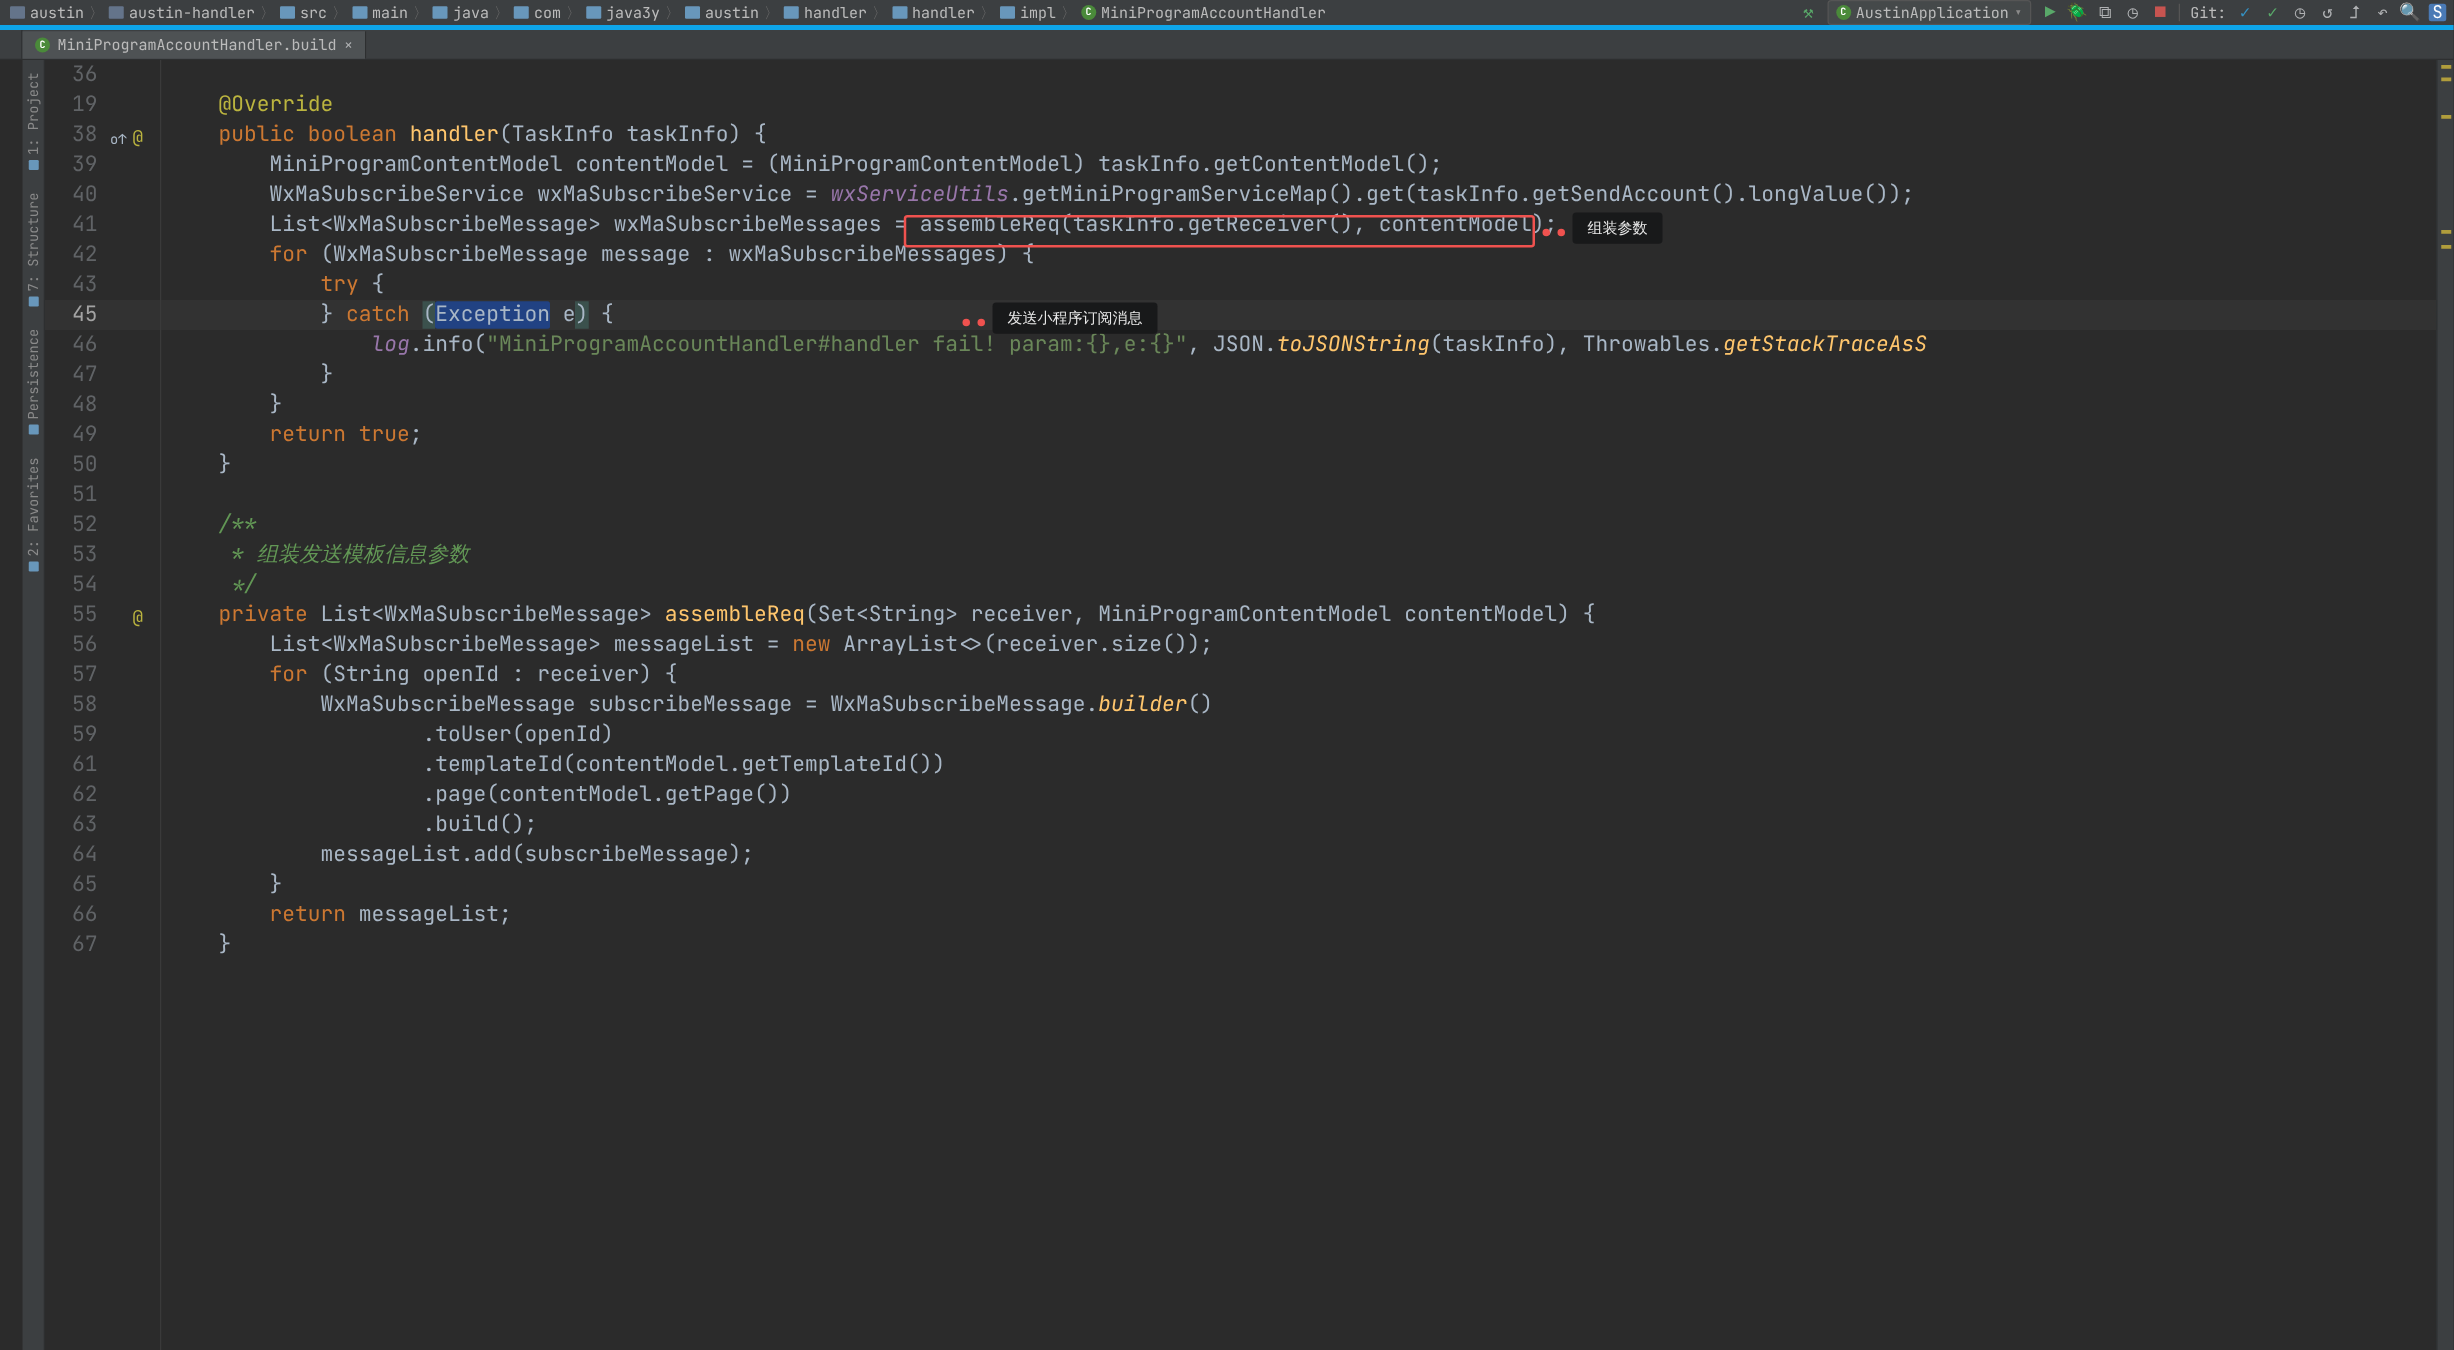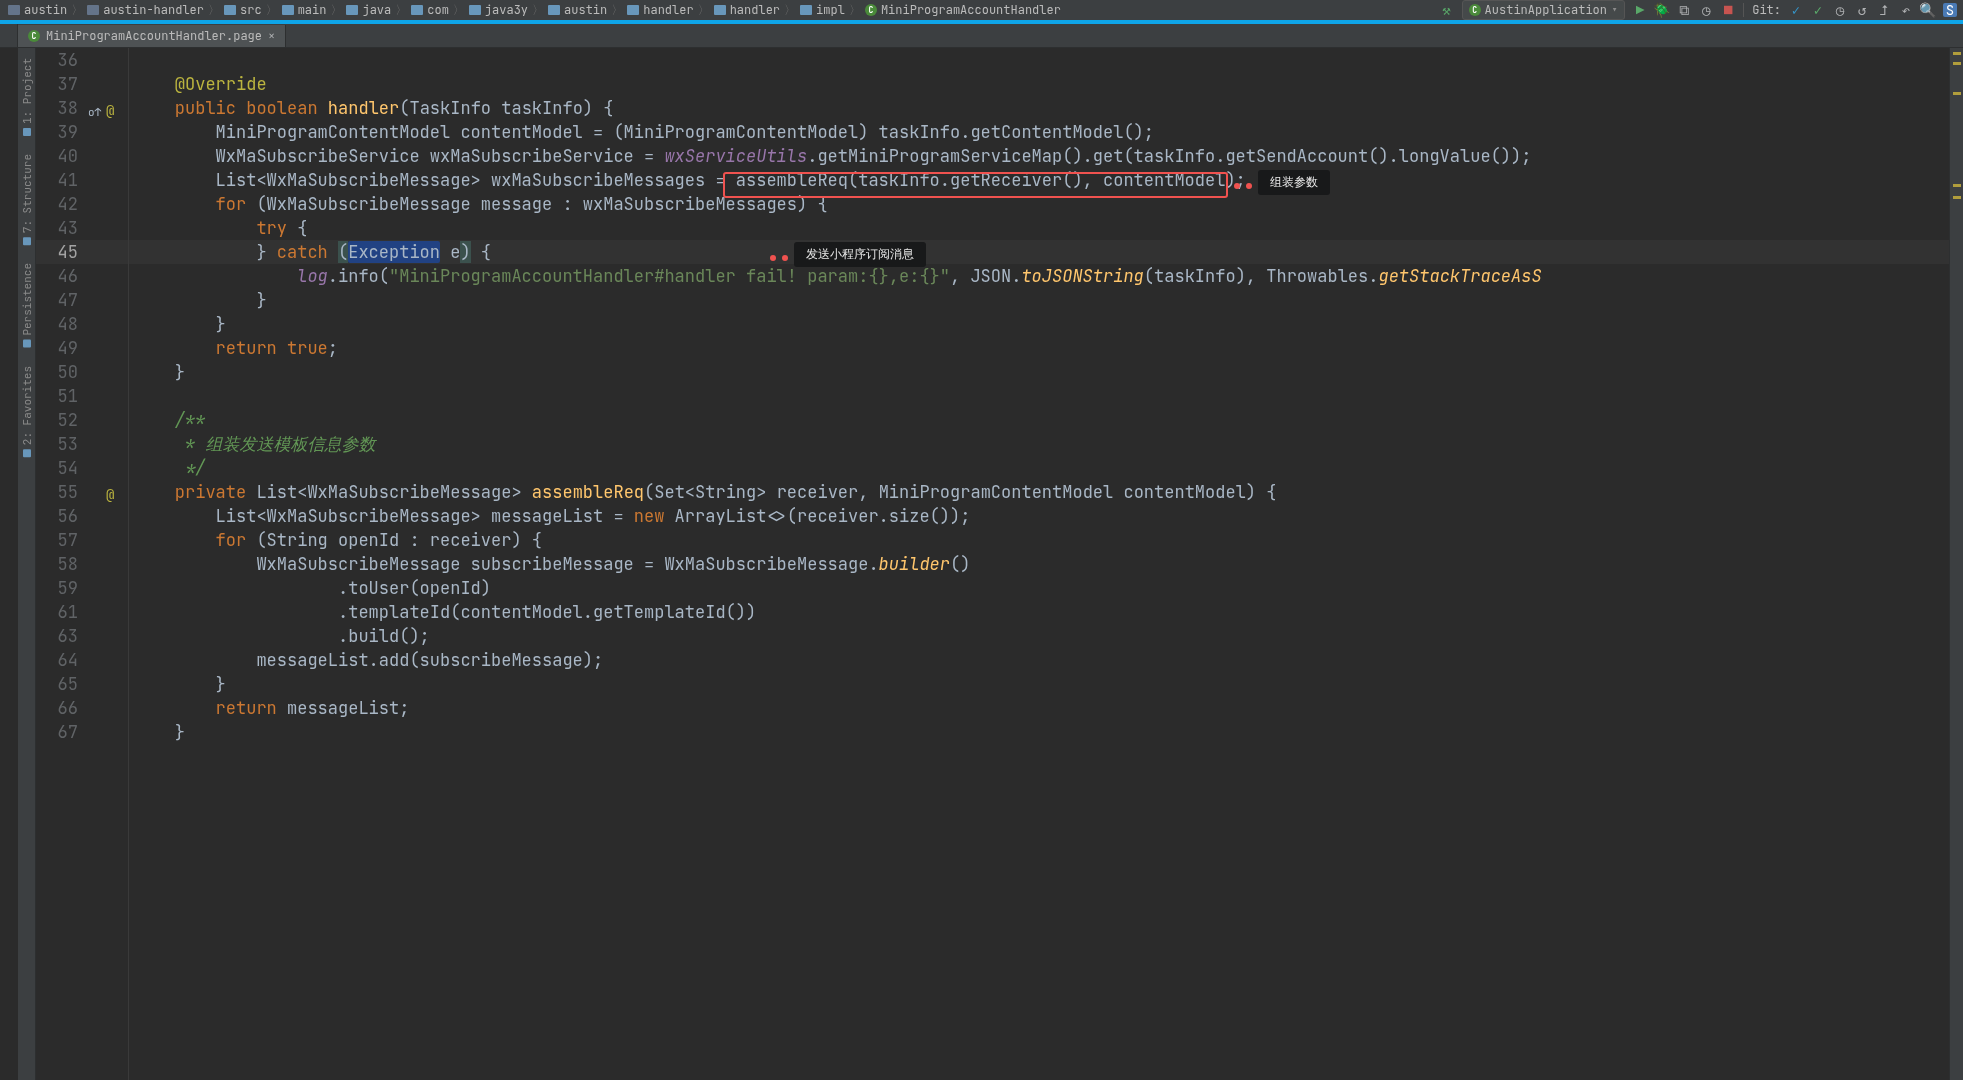--- a/index.html
+++ b/index.html
@@ -150,21 +150,21 @@
       <span class="tb-ico ico-gray">↶</span>
       <span class="tb-ico ico-gray">🔍</span>
       <span class="tb-ico ico-gray" style="background:#4a7ab5;border-radius:2px;padding:0 2px;color:#fff;">S</span>
     </div>
   </div>
 
   <div class="tab-row">
     <div style="width:18px;border-right:1px solid #2d2f30;height:100%;"></div>
     <div class="file-tab">
       <span class="file-ico">C</span>
-      <span>MiniProgramAccountHandler.page</span>
+      <span>MiniProgramAccountHandler.build</span>
       <span class="close-x">×</span>
     </div>
   </div>
 
   <div class="editor-wrap">
     <div class="left-gutter-tabs" id="leftTabs">
         <div class="vtab">
           <span class="dot"></span>
           <span>1: Project</span>
         </div>
@@ -178,21 +178,21 @@
         </div>
         <div class="vtab">
           <span class="dot"></span>
           <span>2: Favorites</span>
         </div>
       </div>
 
     <div class="code-area">
       <div class="lines" id="codeLines">
           <div class="line"><div class="ln">36</div><div class="gut"></div><div class="code"></div></div>
-          <div class="line"><div class="ln">37</div><div class="gut"></div><div class="code">    <span class="ann">@Override</span></div></div>
+          <div class="line"><div class="ln">19</div><div class="gut"></div><div class="code">    <span class="ann">@Override</span></div></div>
           <div class="line"><div class="ln">38</div><div class="gut"><span class="ovr">o↑</span><span class="at">@</span></div><div class="code">    <span class="kw">public</span> <span class="kw">boolean</span> <span class="mth">handler</span>(TaskInfo taskInfo) {</div></div>
           <div class="line"><div class="ln">39</div><div class="gut"></div><div class="code">        MiniProgramContentModel contentModel = (MiniProgramContentModel) taskInfo.getContentModel();</div></div>
           <div class="line"><div class="ln">40</div><div class="gut"></div><div class="code">        WxMaSubscribeService wxMaSubscribeService = <span class="stat">wxServiceUtils</span>.getMiniProgramServiceMap().get(taskInfo.getSendAccount().longValue());</div></div>
           <div class="line"><div class="ln">41</div><div class="gut"></div><div class="code">        List&lt;WxMaSubscribeMessage&gt; wxMaSubscribeMessages = assembleReq(taskInfo.getReceiver(), contentModel);</div></div>
           <div class="line"><div class="ln">42</div><div class="gut"></div><div class="code">        <span class="kw">for</span> (WxMaSubscribeMessage message : wxMaSubscribeMessages) {</div></div>
           <div class="line"><div class="ln">43</div><div class="gut"></div><div class="code">            <span class="kw">try</span> {</div></div>
           <div class="line cur"><div class="ln">45</div><div class="gut"></div><div class="code">            } <span class="kw">catch</span> <span class="hlParen">(</span><span class="hl">Exception</span> e<span class="hlParen">)</span> {</div></div>
           <div class="line"><div class="ln">46</div><div class="gut"></div><div class="code">                <span class="stat">log</span>.info(<span class="str">"MiniProgramAccountHandler#handler fail! param:{},e:{}"</span>, JSON.<span class="mthI">toJSONString</span>(taskInfo), Throwables.<span class="mthI">getStackTraceAsS</span></div></div>
           <div class="line"><div class="ln">47</div><div class="gut"></div><div class="code">            }</div></div>
           <div class="line"><div class="ln">48</div><div class="gut"></div><div class="code">        }</div></div>
@@ -201,20 +201,21 @@
           <div class="line"><div class="ln">51</div><div class="gut"></div><div class="code"></div></div>
           <div class="line"><div class="ln">52</div><div class="gut"></div><div class="code">    <span class="cmtd">/**</span></div></div>
           <div class="line"><div class="ln">53</div><div class="gut"></div><div class="code"><span class="cmtd">     * 组装发送模板信息参数</span></div></div>
           <div class="line"><div class="ln">54</div><div class="gut"></div><div class="code"><span class="cmtd">     */</span></div></div>
           <div class="line"><div class="ln">55</div><div class="gut"><span class="at">@</span></div><div class="code">    <span class="kw">private</span> List&lt;WxMaSubscribeMessage&gt; <span class="mth">assembleReq</span>(Set&lt;String&gt; receiver, MiniProgramContentModel contentModel) {</div></div>
           <div class="line"><div class="ln">56</div><div class="gut"></div><div class="code">        List&lt;WxMaSubscribeMessage&gt; messageList = <span class="kw">new</span> ArrayList&lt;&gt;(receiver.size());</div></div>
           <div class="line"><div class="ln">57</div><div class="gut"></div><div class="code">        <span class="kw">for</span> (String openId : receiver) {</div></div>
           <div class="line"><div class="ln">58</div><div class="gut"></div><div class="code">            WxMaSubscribeMessage subscribeMessage = WxMaSubscribeMessage.<span class="mthI">builder</span>()</div></div>
           <div class="line"><div class="ln">59</div><div class="gut"></div><div class="code">                    .toUser(openId)</div></div>
           <div class="line"><div class="ln">61</div><div class="gut"></div><div class="code">                    .templateId(contentModel.getTemplateId())</div></div>
+          <div class="line"><div class="ln">62</div><div class="gut"></div><div class="code">                    .page(contentModel.getPage())</div></div>
           <div class="line"><div class="ln">63</div><div class="gut"></div><div class="code">                    .build();</div></div>
           <div class="line"><div class="ln">64</div><div class="gut"></div><div class="code">            messageList.add(subscribeMessage);</div></div>
           <div class="line"><div class="ln">65</div><div class="gut"></div><div class="code">        }</div></div>
           <div class="line"><div class="ln">66</div><div class="gut"></div><div class="code">        <span class="kw">return</span> messageList;</div></div>
           <div class="line"><div class="ln">67</div><div class="gut"></div><div class="code">    }</div></div>
         </div>
 
       <div class="red-box" style="left:687px;top:124px;width:505px;height:26px;"></div>
 
       <div class="callout-dots" style="left:1198px;top:135px;">

